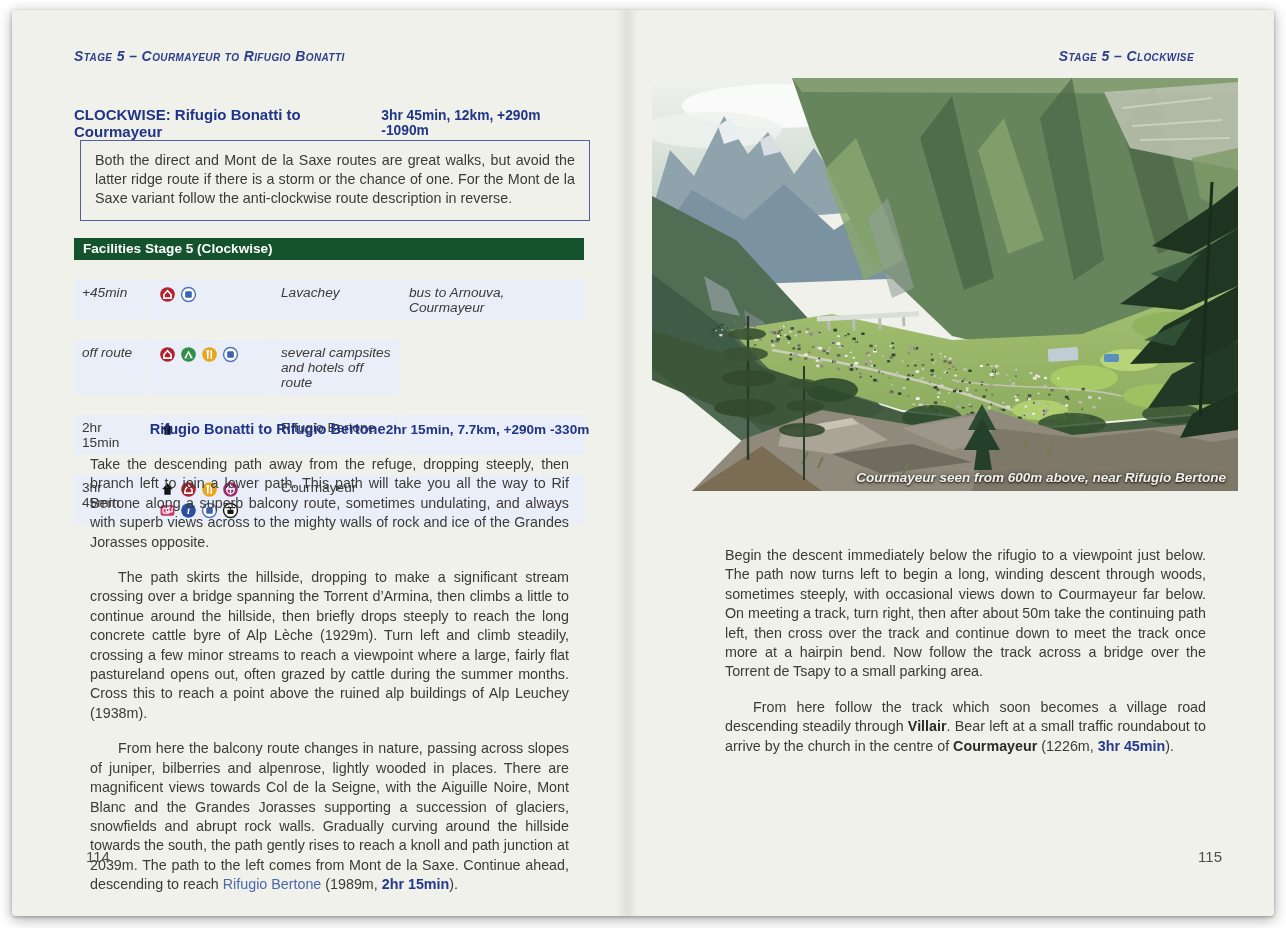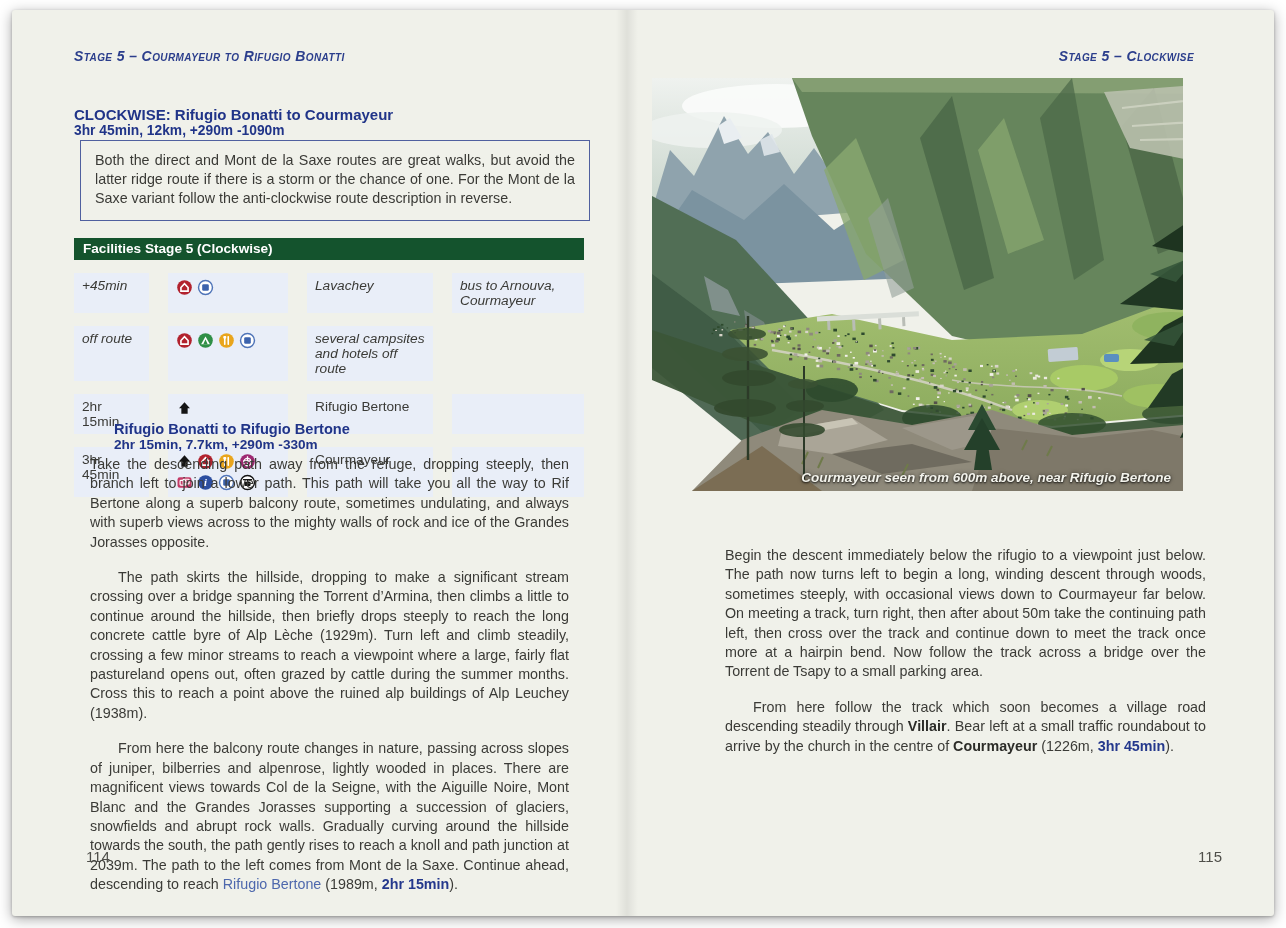--- a/index.html
+++ b/index.html
@@ -7,56 +7,56 @@
   #spread{position:absolute;left:12px;top:10px;width:1262px;height:906px;background:#f0f1ea;
           border-radius:3px;box-shadow:0 3px 14px rgba(0,0,0,.35),0 1px 3px rgba(0,0,0,.25);}
   #gutter{position:absolute;left:616px;top:10px;width:22px;height:906px;
           background:linear-gradient(to right,rgba(0,0,0,0),rgba(0,0,0,.07) 50%,rgba(0,0,0,0));}
 
   .running-head{position:absolute;font-size:14px;font-weight:bold;font-style:italic;
                 font-variant:small-caps;letter-spacing:.4px;color:#2b3e8c;}
   #rh-left{left:62px;top:38px;}
   #rh-right{left:612px;top:38px;width:570px;text-align:right;font-style:italic;}
 
-  .heading-row{position:absolute;display:flex;justify-content:space-between;align-items:baseline;
-               color:#203488;font-weight:bold;flex-direction:column;}
+  .heading-row{position:absolute;display:flex;justify-content:center;align-items:baseline;
+               color:#203488;font-weight:bold;}
   #stage-heading{left:62px;top:96px;width:510px;font-size:15px;}
   #stage-heading .stats{font-size:13.8px;}
   .section-heading{color:#203488;font-weight:bold;font-size:14.6px;}
   .section-heading .stats{font-size:13.6px;}
   #section-left{left:62px;top:411px;width:511px;margin-left:40px;}
   #section-right{left:697px;top:502px;width:513px;}
 
   #note-box{position:absolute;left:68px;top:130px;width:510px;box-sizing:border-box;
             border:1.5px solid #50609f;padding:10px 14px 11px 14px;
             font-size:14.3px;line-height:19.2px;color:#3a3a36;text-align:justify;}
 
   #fac-table{position:absolute;left:62px;top:228px;width:510px;font-size:13.7px;color:#3a3a36;}
   .fac-header{background:#14532d;color:#ffffff;font-weight:bold;font-size:13.6px;padding:3px 9px 4px 9px;}
-  .fac-row{display:grid;grid-template-columns:75px 120px 126px 1fr;column-gap:19px;margin-top:13px;}
+  .fac-row{display:grid;grid-template-columns:75px 120px 126px 1fr;column-gap:2px;margin-top:20px;}
   .fac-cell{background:#e9eef8;padding:5px 8px;}
   .fac-cell.icons{display:flex;flex-wrap:wrap;gap:4px 4px;align-content:flex-start;
                   padding:6px 20px 6px 8px;}
   .fac-row.it .txt{font-style:italic;}
   .icn{width:17px;height:17px;display:block;}
 
   .body-text{position:absolute;font-size:14.3px;line-height:19.4px;text-align:justify;color:#3b3b37;}
   #body-left{left:62px;top:429px;width:511px;}
   #body-right{left:697px;top:520px;width:513px;}
   .body-text p{margin:16px;text-indent:28px;}
   .body-text p:first-child{text-indent:0;}
   .body-text .blue{color:#4e68ad;}
   .body-text .bluebold{color:#24388c;font-weight:bold;}
   .body-text .bold{font-weight:bold;color:#2c2c28;}
 
   .page-number{position:absolute;font-size:15px;color:#4f4f4a;}
   #pn-left{left:74px;top:838px;}
   #pn-right{left:640px;top:838px;width:570px;text-align:right;}
 
-  #photo{position:absolute;left:640px;top:68px;width:531px;height:413px;overflow:hidden;}
+  #photo{position:absolute;left:640px;top:68px;width:586px;height:413px;overflow:hidden;}
   #photo svg{display:block;}
   #photo-caption{position:absolute;right:12px;bottom:6px;font-size:13.5px;font-weight:bold;
                  font-style:italic;color:#f3f3ec;text-shadow:0 1px 2px rgba(0,0,0,.8),0 0 4px rgba(0,0,0,.5);}
 </style>
 </head>
 <body>
 
 <div id="stage">
   <div id="spread">
 

